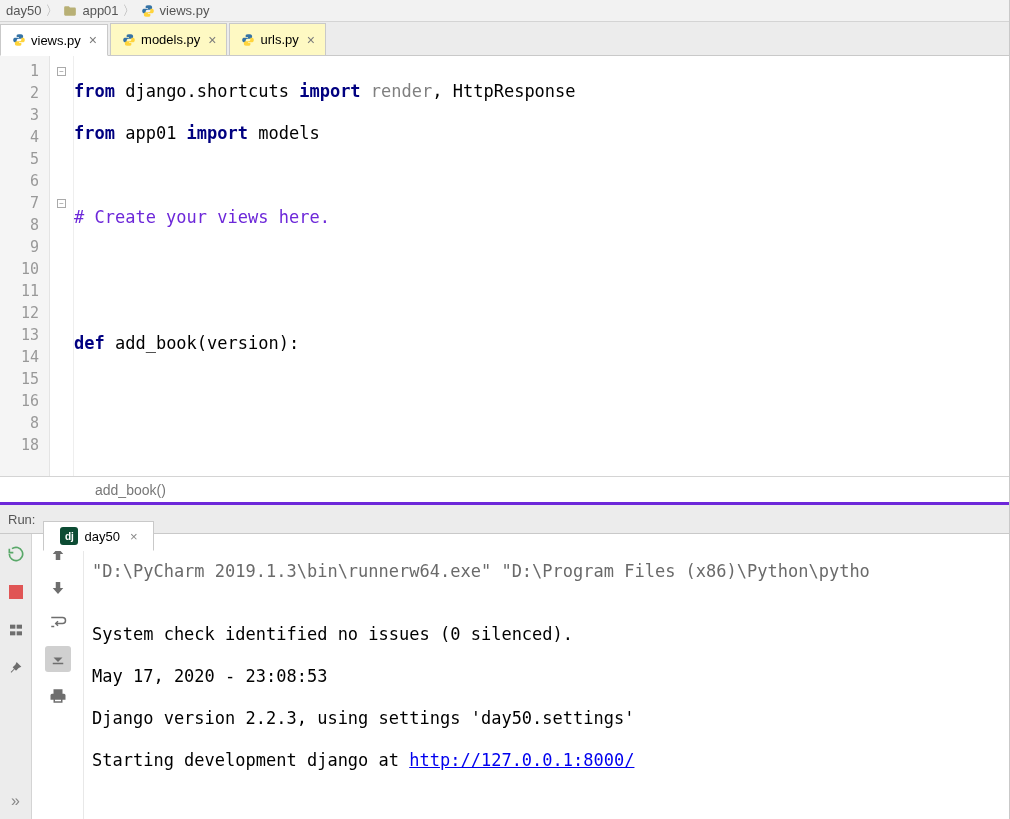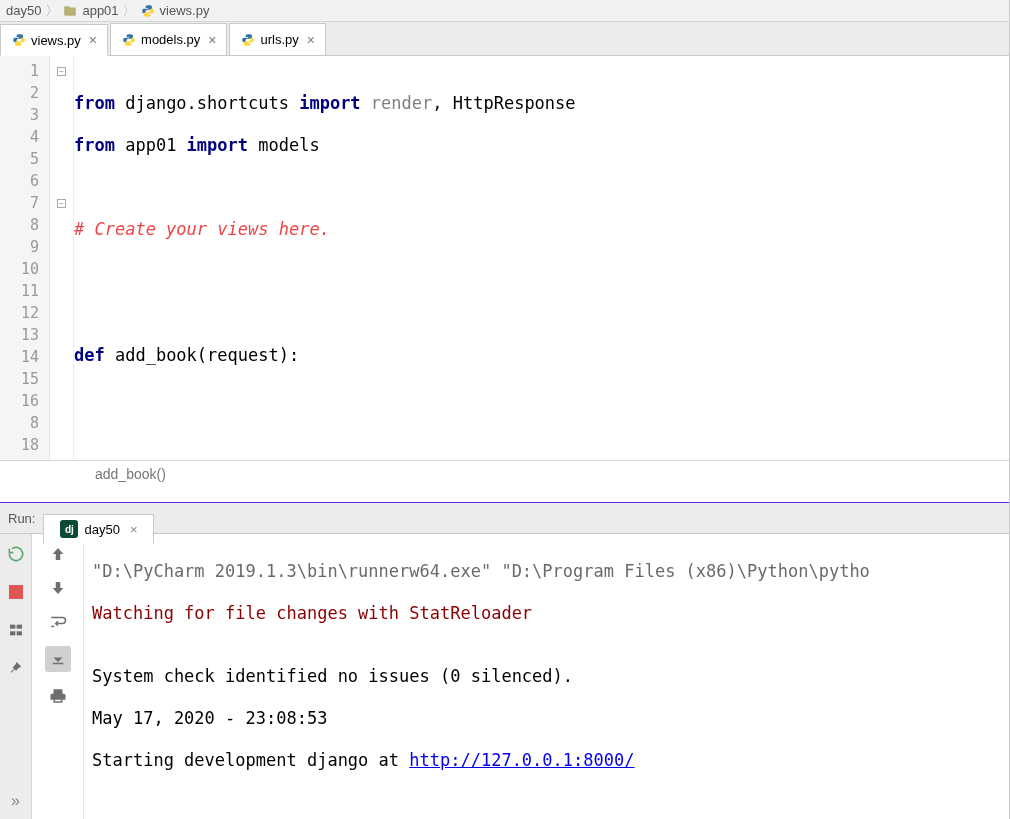--- a/index.html
+++ b/index.html
@@ -4,41 +4,41 @@
 <style>
   html,body{margin:0;padding:0;font-family:"Segoe UI",Arial,sans-serif;font-size:13px;background:#fff;color:#000;height:100%;overflow:hidden}
   *{box-sizing:border-box}
   .root{display:flex;flex-direction:column;width:1010px;height:819px;border-right:1px solid #c9c9c9}
   
   .bc{display:flex;align-items:center;height:22px;background:#f2f2f2;border-bottom:1px solid #d4d4d4;padding:0 6px;color:#555}
   .bc .sep{margin:0 4px;color:#aaa}
   .bc .pyicon,.tab .pyicon{width:16px;height:16px;display:inline-flex;align-items:center;justify-content:center;margin-right:4px}
   
   .tabs{display:flex;align-items:flex-end;height:34px;background:#ececec;border-bottom:1px solid #c9c9c9}
-  .tab{display:flex;align-items:center;height:32px;padding:0 10px;border:1px solid #c9c9c9;border-bottom:none;margin-right:2px;background:#ffffff;cursor:pointer;position:relative}
+  .tab{display:flex;align-items:center;height:32px;padding:0 10px;border:1px solid #c9c9c9;border-bottom:none;margin-right:2px;background:#fef9c3;cursor:pointer;position:relative}
   .tab.active{background:#fff;border-bottom:1px solid #fff;top:1px}
   .tab .x{margin-left:8px;color:#7a7a7a;font-size:14px;line-height:1}
   
   .editor{flex:1;display:flex;min-height:0;background:#fff;position:relative}
   .gutter{width:50px;background:#f5f5f5;border-right:1px solid #e4e4e4;padding-top:4px;text-align:right}
   .gutter div{height:22px;line-height:22px;padding-right:10px;color:#999;font-family:Consolas,monospace;font-size:15px}
   .foldcol{width:24px;background:#fff;border-right:1px solid #eee;padding-top:4px}
   .foldcol div{height:22px;display:flex;align-items:center;justify-content:center}
   .fold{width:9px;height:9px;border:1px solid #aaa;background:#fff;font-size:8px;line-height:7px;text-align:center;color:#888}
-  .code{flex:1;padding-top:16px;font-family:Consolas,monospace;font-size:17px;white-space:pre;overflow:hidden}
+  .code{flex:1;padding-top:4px;font-family:Consolas,monospace;font-size:17px;white-space:pre;overflow:hidden}
   .code .row{height:22px;line-height:22px}
   .kw{color:#000080;font-weight:bold}
-  .cm{color:#ef4444;font-style:italic}
+  .cm{color:#6d28d9;}
   .dim{color:#808080}
   
-  .ctx{height:42px;border-top:1px solid #d4d4d4;background:#fff;padding-left:95px;line-height:26px;color:#777;font-size:14px}
-  
-  .runbar{display:flex;align-items:center;height:32px;background:#ececec;border-top:1px solid #6d28d9;border-bottom:1px solid #c9c9c9}
+  .ctx{height:26px;border-top:1px solid #d4d4d4;background:#fff;padding-left:95px;line-height:26px;color:#777;font-size:14px}
+  
+  .runbar{display:flex;align-items:center;height:32px;background:#ececec;border-top:3px solid #6d28d9;border-bottom:1px solid #c9c9c9}
   .runlbl{padding:0 8px;color:#555}
-  .runtab{display:flex;align-items:center;height:30px;background:#fff;border:1px solid #c9c9c9;border-bottom:1px solid #fff;padding:0 16px;position:relative;top:11px}
+  .runtab{display:flex;align-items:center;height:30px;background:#fff;border:1px solid #c9c9c9;border-bottom:1px solid #fff;padding:0 16px;position:relative;top:17px}
   .runtab .x{margin-left:10px;color:#888}
   .dj{display:inline-flex;width:18px;height:18px;background:#0c4b33;color:#fff;font-size:10px;font-weight:bold;align-items:center;justify-content:center;border-radius:3px;margin-right:6px}
   .bottom{flex:0 0 280px;display:flex;background:#fff}
   .rb{width:32px;background:#ececec;border-right:1px solid #d4d4d4;display:flex;flex-direction:column;align-items:center;padding-top:10px;gap:18px}
   .rb2{width:52px;background:#fff;border-right:1px solid #e8e8e8;display:flex;flex-direction:column;align-items:center;padding-top:10px;gap:14px}
   .ib{width:20px;height:20px;display:flex;align-items:center;justify-content:center;color:#6e6e6e;cursor:pointer}
   .ib.sel{background:#d0d0d0;border-radius:3px;padding:2px;width:26px;height:26px}
   .console{flex:1;padding:6px 8px;font-family:Consolas,monospace;font-size:17px;line-height:21px;white-space:pre;overflow:hidden}
   .c-cmd{color:#6a6a6a}
   .c-warn{color:#8b0000}
@@ -147,21 +147,21 @@
         <div></div>
         <div></div>
     </div>
     <div class="code">
 <div class="row"><span class="kw">from</span><span> django.shortcuts </span><span class="kw">import</span><span class="dim"> render</span><span>, HttpResponse</span></div>
 <div class="row"><span class="kw">from</span><span> app01 </span><span class="kw">import</span><span> models</span></div>
 <div class="row"></div>
 <div class="row"><span class="cm"># Create your views here.</span></div>
 <div class="row"></div>
 <div class="row"></div>
-<div class="row"><span class="kw">def</span><span> add_book(request):</span></div>
+<div class="row"><span class="kw">def</span><span> add_book(version):</span></div>
 
 
 
 
 
 
 
 
 
 
@@ -233,20 +233,20 @@
           </svg>
         </span>
       <span class="ib">
           <svg width="18" height="18" viewBox="0 0 24 24" fill="#6e6e6e">
             <path d="M6 9V3h12v6h2a2 2 0 0 1 2 2v6h-4v4H6v-4H2v-6a2 2 0 0 1 2-2h2zm2 8v2h8v-2H8z"></path>
           </svg>
         </span>
     </div>
     <div class="console">
 <div><span class="c-cmd">"D:\PyCharm 2019.1.3\bin\runnerw64.exe" "D:\Program Files (x86)\Python\pytho</span></div>
-<div><span class="c-warn">Watching for file changes with StatReloader</span></div>
 <div></div>
 <div>System check identified no issues (0 silenced).</div>
 <div>May 17, 2020 - 23:08:53</div>
+<div>Django version 2.2.3, using settings 'day50.settings'</div>
 <div><span>Starting development django at </span><a class="c-link">http://127.0.0.1:8000/</a></div>
     </div>
   </div>
 </div>
 
 </body></html>

